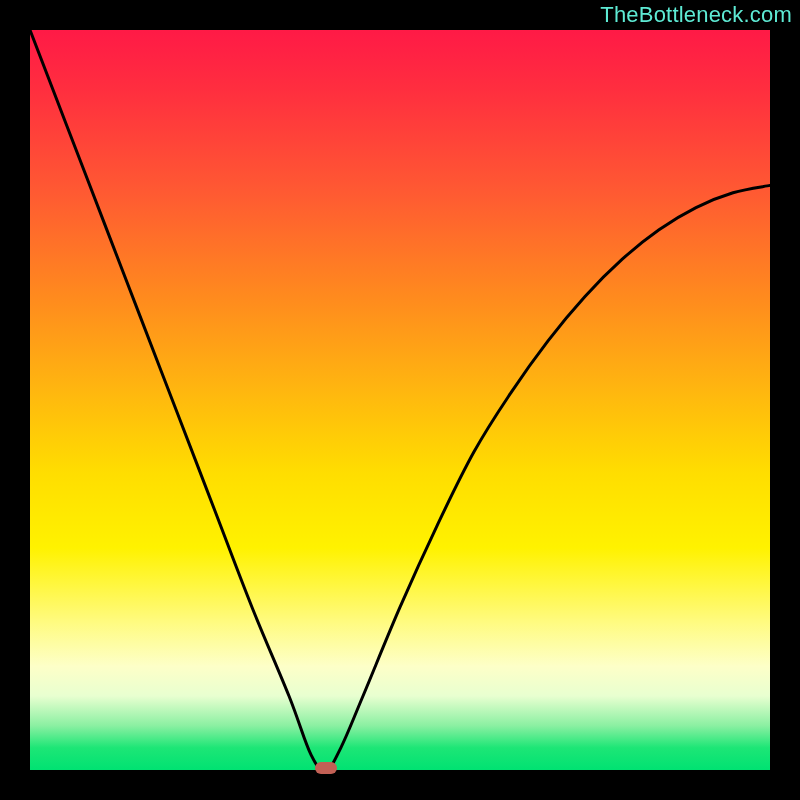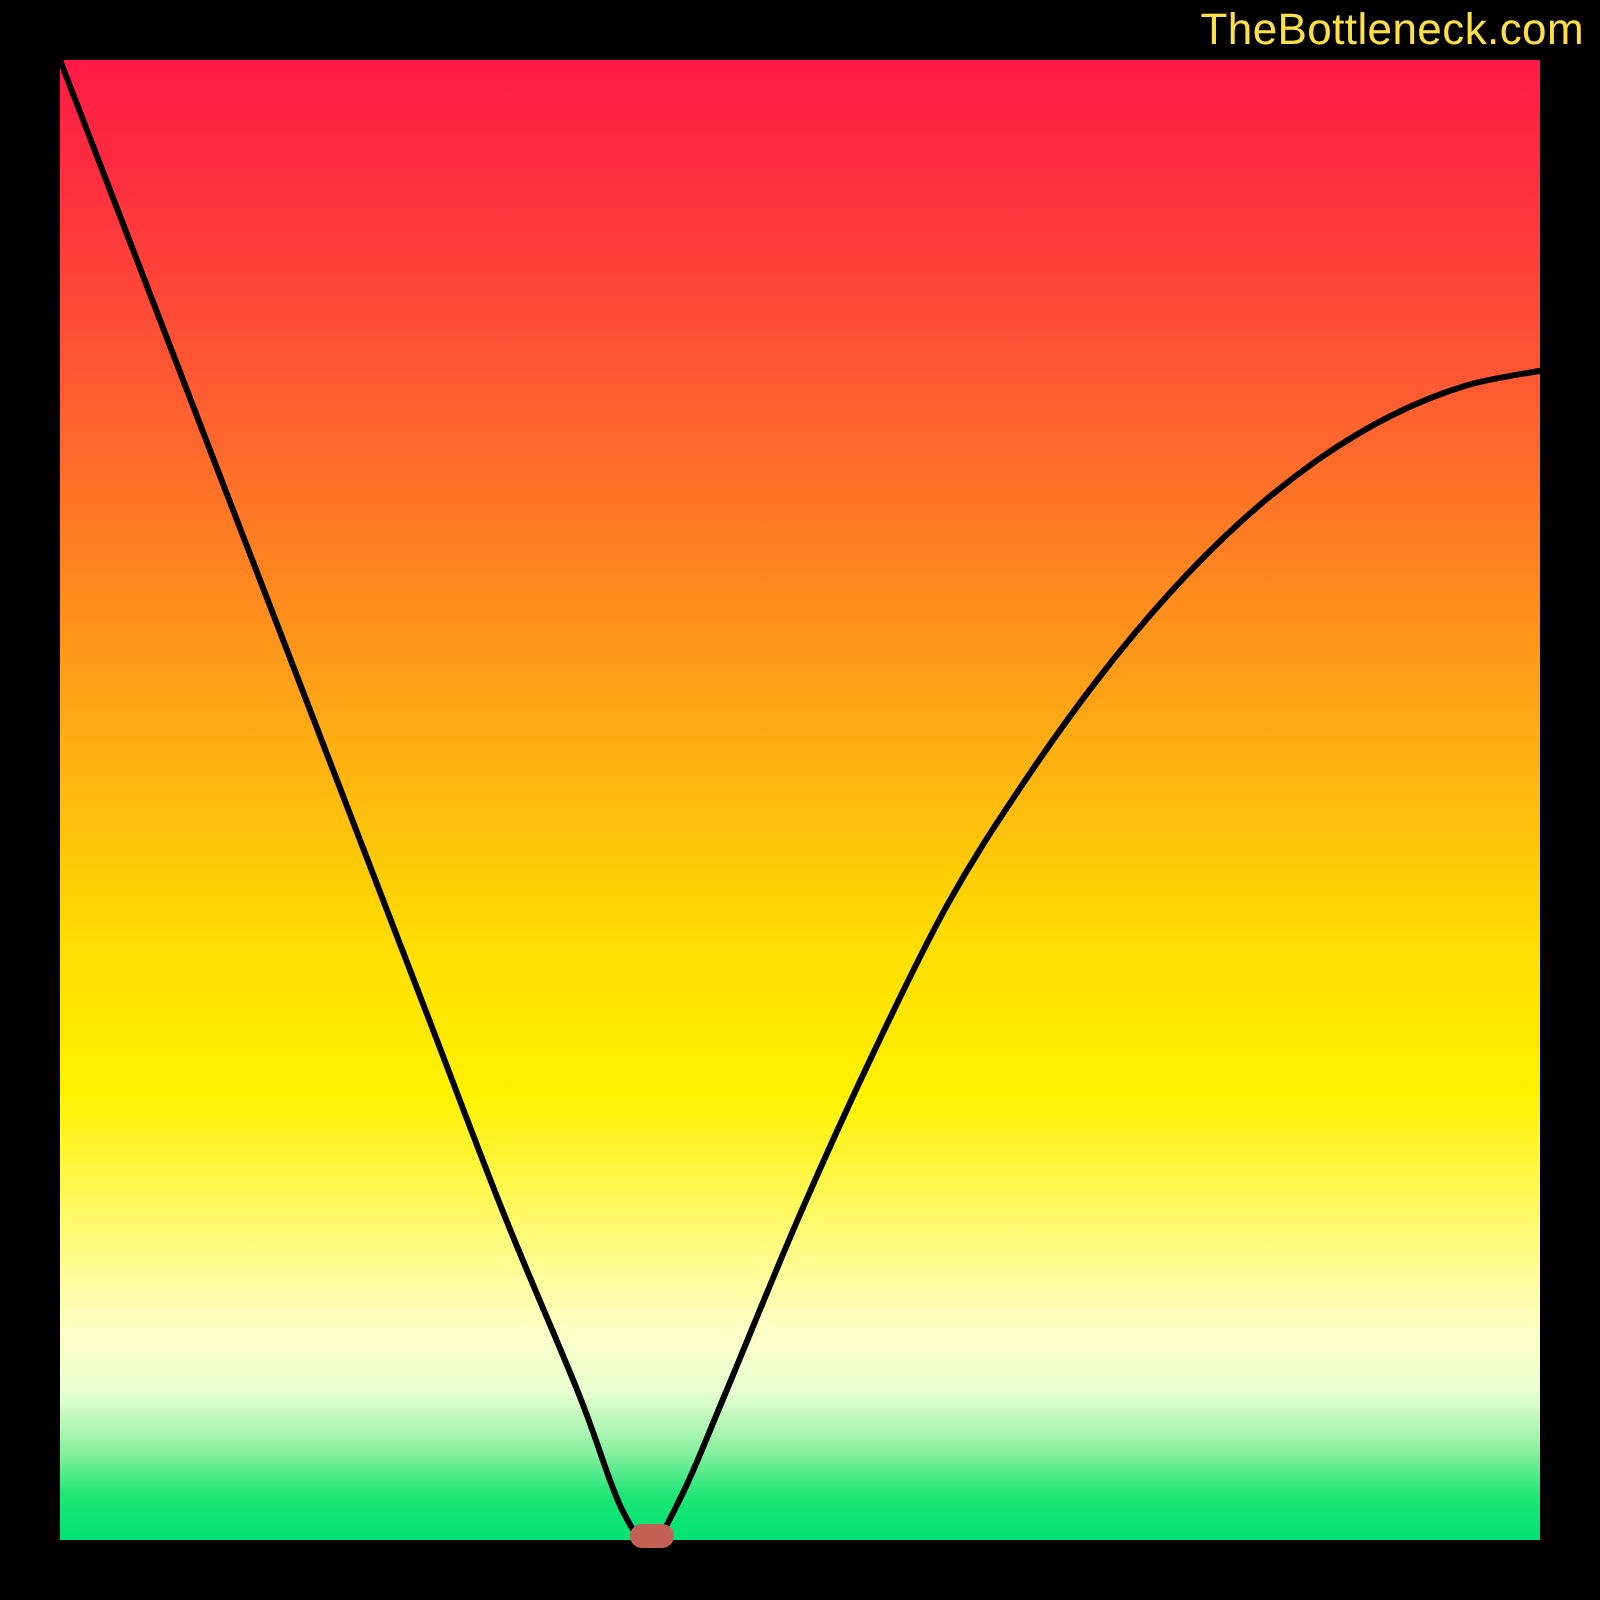--- a/index.html
+++ b/index.html
@@ -8,21 +8,21 @@
     height: 800px;
     background: #000;
     position: relative;
     font-family: Arial, Helvetica, sans-serif;
     overflow: hidden;
   }
   .watermark {
     position: absolute;
     top: 2px;
     right: 8px;
-    color: #fde047;
+    color: #5eead4;
     font-size: 22px;
     font-weight: 400;
     z-index: 10;
     letter-spacing: 0.2px;
   }
   .frame {
     position: absolute;
     left: 30px;
     top: 30px;
     width: 740px;

